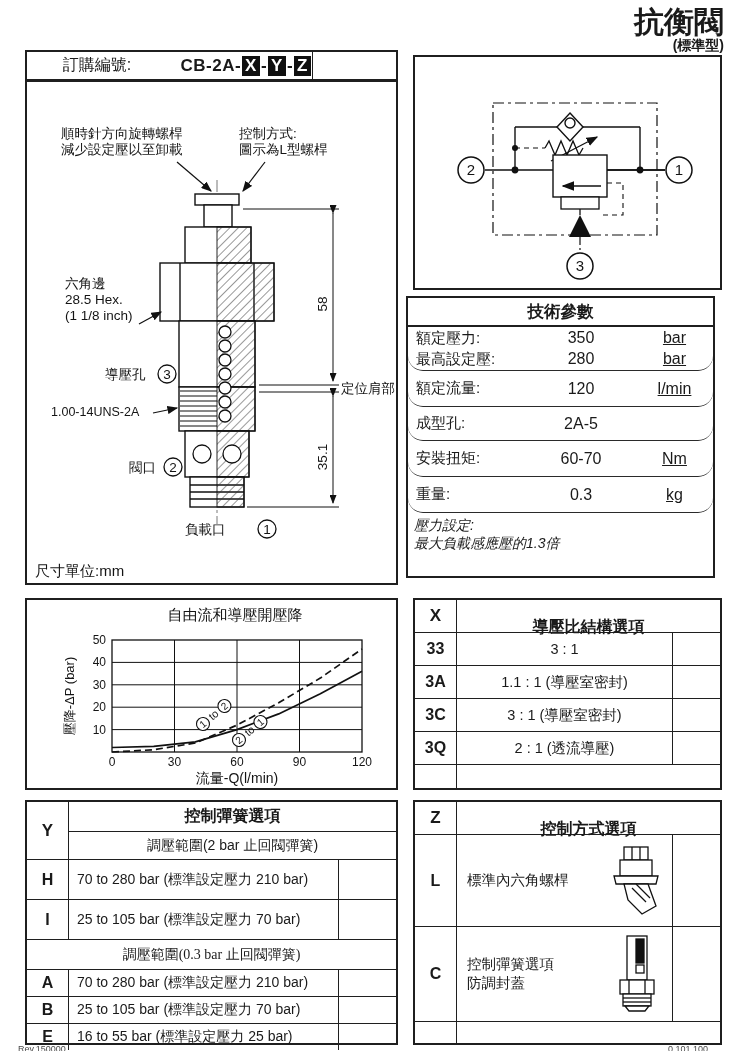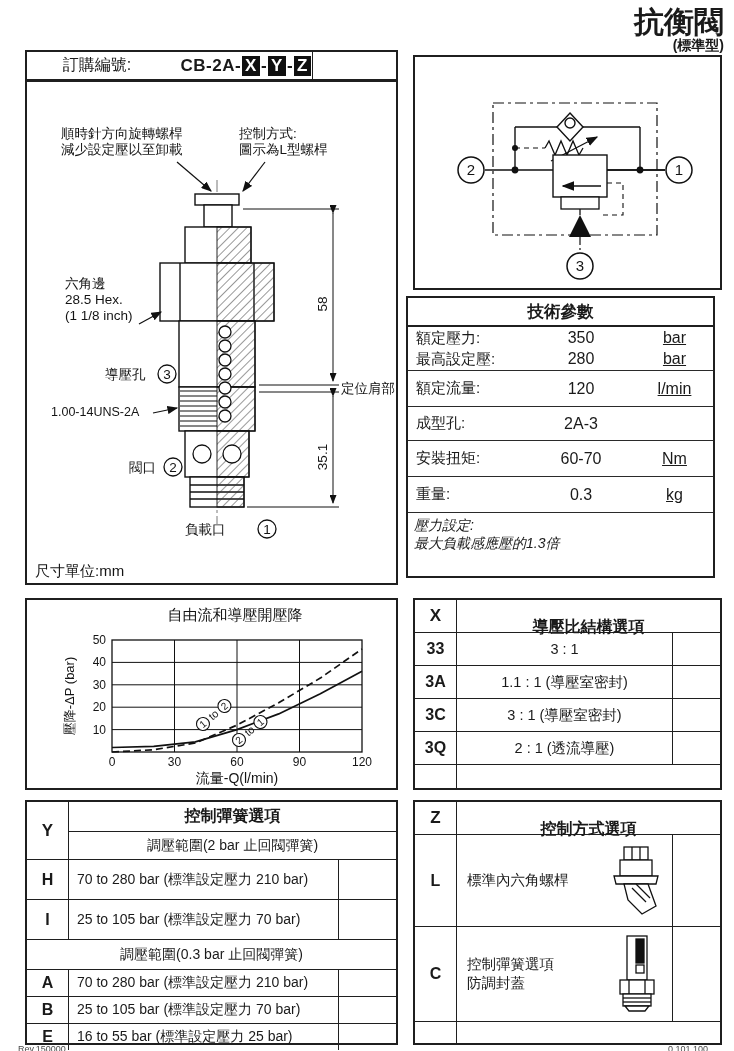--- a/index.html
+++ b/index.html
@@ -20,21 +20,21 @@
   .trow{display:flex;align-items:stretch;border-top:1.5px solid #1f1f1f;box-sizing:border-box;}
   .trow.first{border-top:none;}
   .codecell{width:42px;border-right:1.5px solid #1f1f1f;display:flex;align-items:center;justify-content:center;font-weight:bold;font-size:16px;box-sizing:border-box;}
   .desccell{flex:1;display:flex;align-items:center;font-size:14.5px;box-sizing:border-box;}
   .center{justify-content:center;}
   .narrow{width:48px;border-left:1.5px solid #1f1f1f;box-sizing:border-box;}
   .titlecell{flex:1;display:flex;align-items:center;justify-content:center;font-weight:bold;font-size:16px;margin-top:23px;}
   
   #params-box{left:392px;top:296px;width:309px;height:282px;font-size:15px;margin-left:14px;}
   #params-box .ptitle{height:27px;display:flex;align-items:center;justify-content:center;font-weight:bold;font-size:16.5px;border-bottom:2px solid #1f1f1f;}
-  .prow{display:flex;align-items:center;border-bottom:1.5px solid #2a2a2a;box-sizing:border-box;}
+  .prow{display:flex;align-items:center;border-bottom:1.5px solid #2a2a2a;box-sizing:border-box;border-radius:15px;}
   .prow .lab{width:118px;padding-left:8px;box-sizing:border-box;}
   .prow .val{width:110px;text-align:center;font-size:16px;}
   .prow .unit{flex:1;text-align:center;font-size:16px;text-decoration:underline;}
   .pline{display:flex;align-items:center;height:21px;}
   .pnote{padding:4px 6px;font-size:14px;line-height:1.25;font-style:italic;}
   
   #drawing-box{left:25px;top:80px;width:373px;height:505px;}
   #schematic-box{left:413px;top:55px;width:309px;height:235px;}
   #chart-box{left:25px;top:598px;width:373px;height:192px;}
   #x-box{left:413px;top:598px;width:309px;height:192px;}
@@ -44,21 +44,21 @@
   .lbl{font-size:13.5px;}
   .lbl-s{font-size:12.5px;}
   .tick{font-size:12px;}
   .footer-note{position:absolute;font-size:9px;color:#4a4a4a;top:1044px;}
   
   .ytop{display:flex;}
   .ytop .ycode{width:42px;border-right:1.5px solid #1f1f1f;display:flex;align-items:center;justify-content:center;font-weight:bold;font-size:17px;box-sizing:border-box;}
   .ytop .yhead{flex:1;}
   .ytop .yhead .h1{height:30px;display:flex;align-items:center;justify-content:center;font-weight:bold;font-size:16px;border-bottom:1.5px solid #1f1f1f;box-sizing:border-box;}
   .ytop .yhead .h2{height:27px;display:flex;align-items:center;justify-content:center;font-size:14px;box-sizing:border-box;text-align:right;}
-  .subhead{display:flex;align-items:center;justify-content:center;font-size:14px;border-top:1.5px solid #1f1f1f;box-sizing:border-box;}
+  .subhead{display:flex;align-items:center;justify-content:center;font-size:14px;border-top:1.5px solid #1f1f1f;box-sizing:border-box;font-family:Liberation Serif, serif;}
   .ydesc{padding-left:8px;font-size:14px;}
   .zicon{width:70px;display:flex;align-items:center;justify-content:center;}
 </style>
 </head>
 <body>
 
 <div id="page-title">
   <div class="t1">抗衡閥</div>
   <div class="t2">(標準型)</div>
 </div>
@@ -251,21 +251,21 @@
       </div>
     </div>
   </div>
   <div class="prow" style="height:36px">
     <div class="lab">額定流量:</div>
     <div class="val">120</div>
     <div class="unit">l/min</div>
   </div>
   <div class="prow" style="height:34px">
     <div class="lab">成型孔:</div>
-    <div class="val">2A-3</div>
+    <div class="val">2A-5</div>
     <div class="unit"></div>
   </div>
   <div class="prow" style="height:36px">
     <div class="lab">安裝扭矩:</div>
     <div class="val">60-70</div>
     <div class="unit">Nm</div>
   </div>
   <div class="prow" style="height:36px">
     <div class="lab">重量:</div>
     <div class="val">0.3</div>

